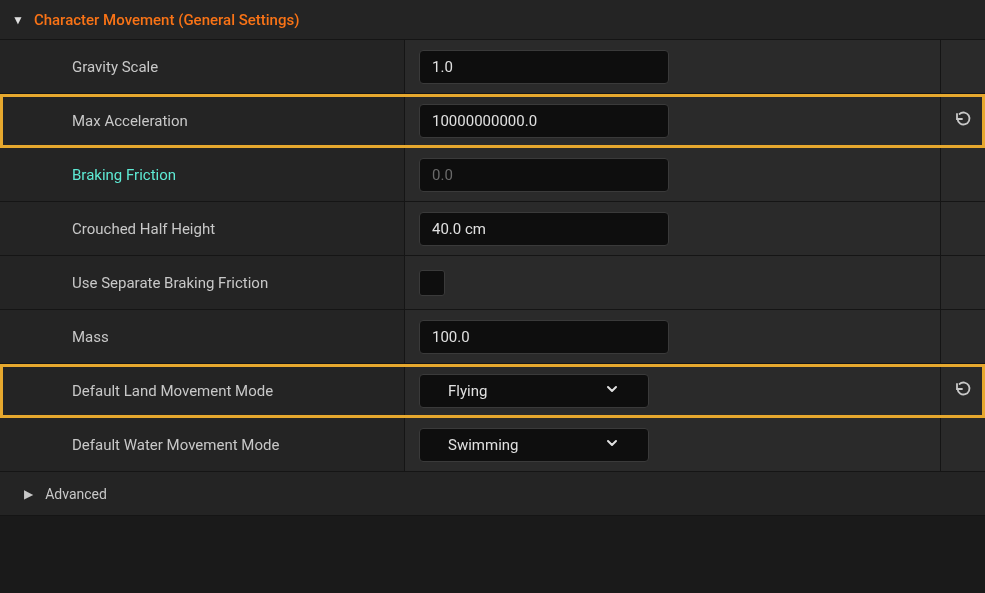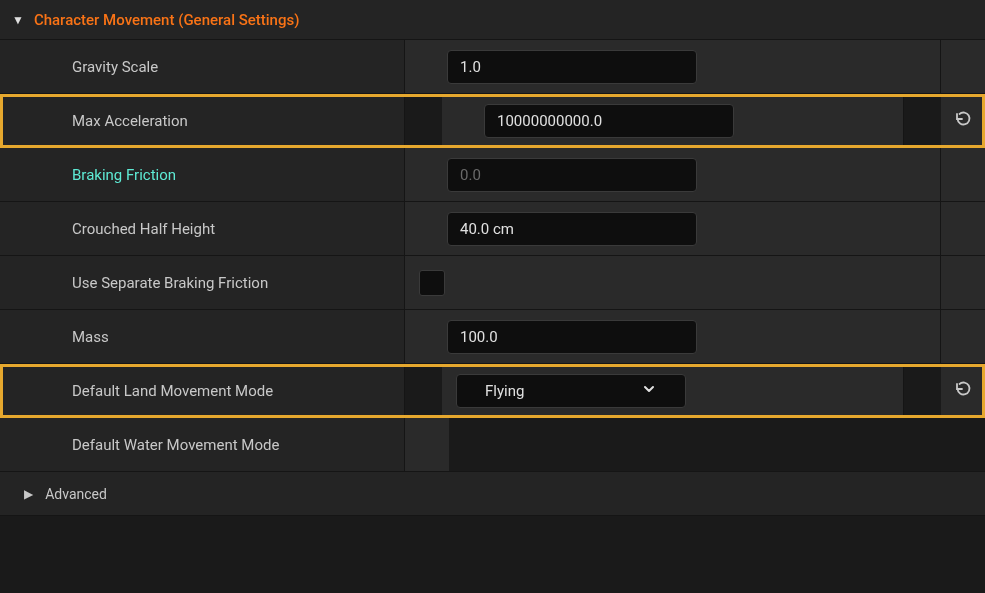--- a/index.html
+++ b/index.html
@@ -40,21 +40,20 @@
     .row {
       display: flex;
       align-items: center;
       border-bottom: 1px solid #151515;
       height: 54px;
       position: relative;
     }
     .row.highlighted {
       outline: 3px solid #e6a82e;
       outline-offset: -3px;
-      gap: 37px;
     }
     .label-cell {
       width: 405px;
       padding-left: 72px;
       color: #c8c8c8;
       font-size: 15px;
       display: flex;
       align-items: center;
       height: 100%;
       background: #242424;
@@ -84,21 +83,20 @@
       background: #0e0e0e;
       border: 1px solid #3a3a3a;
       border-radius: 4px;
       padding: 6px 12px;
       color: #e0e0e0;
       font-size: 15px;
       width: 250px;
       height: 34px;
       display: flex;
       align-items: center;
-      margin-left: 28px;
     }
     .input-box.disabled {
       color: #6a6a6a;
     }
     .dropdown-box {
       background: #0e0e0e;
       border: 1px solid #3a3a3a;
       border-radius: 4px;
       padding: 6px 28px;
       color: #e0e0e0;
@@ -225,20 +223,30 @@
         <svg width="20" height="20" viewBox="0 0 20 20" fill="none" stroke="currentColor" stroke-width="1.8">
           <path d="M4 5 L4 10 L9 10" stroke-linecap="round"></path>
           <path d="M4.5 10 A 6 6 0 1 0 6.5 5" stroke-linecap="round"></path>
         </svg>
       </span>
     </div>
   </div>
 
   <div class="row">
     <div class="label-cell">Default Water Movement Mode</div>
+    <div class="value-cell">
+      <div class="dropdown-box">
+        <span>Swimming</span>
+        <span class="chevron-down">
+          <svg width="16" height="16" viewBox="0 0 16 16" fill="none" stroke="currentColor" stroke-width="2">
+              <path d="M4 6 L8 10 L12 6" stroke-linecap="round" stroke-linejoin="round"></path>
+            </svg>
+        </span>
+      </div>
+    </div>
     <div class="reset-cell"></div>
   </div>
 
   <div class="advanced-row">
     <span class="triangle-right">▶</span>
     <span class="label">Advanced</span>
   </div>
 
 </div>
 

